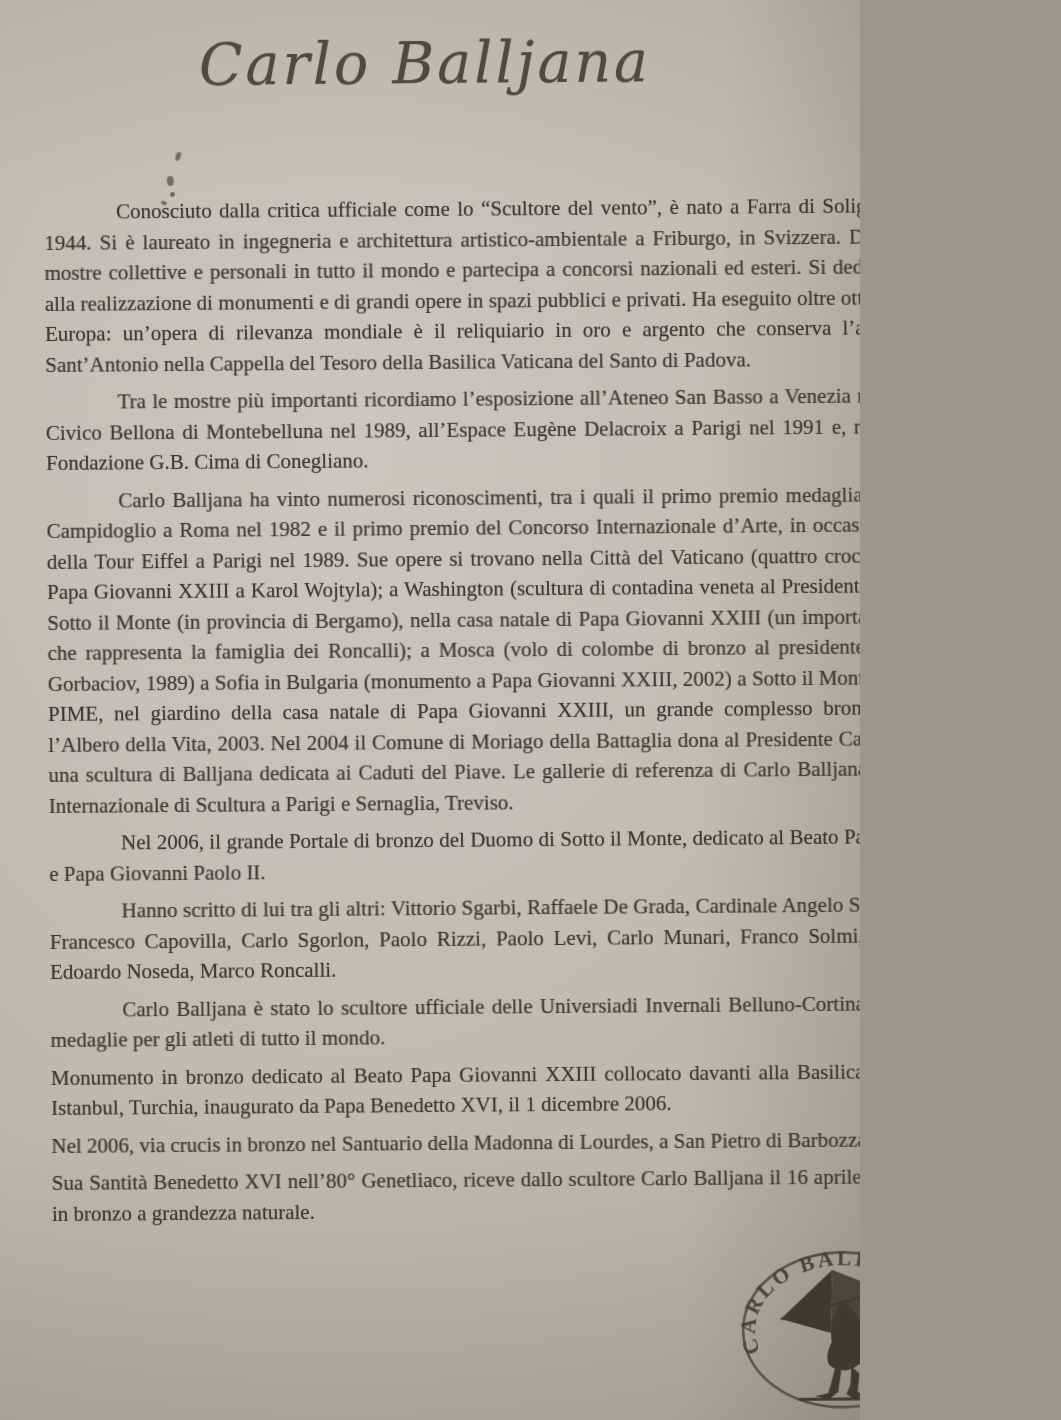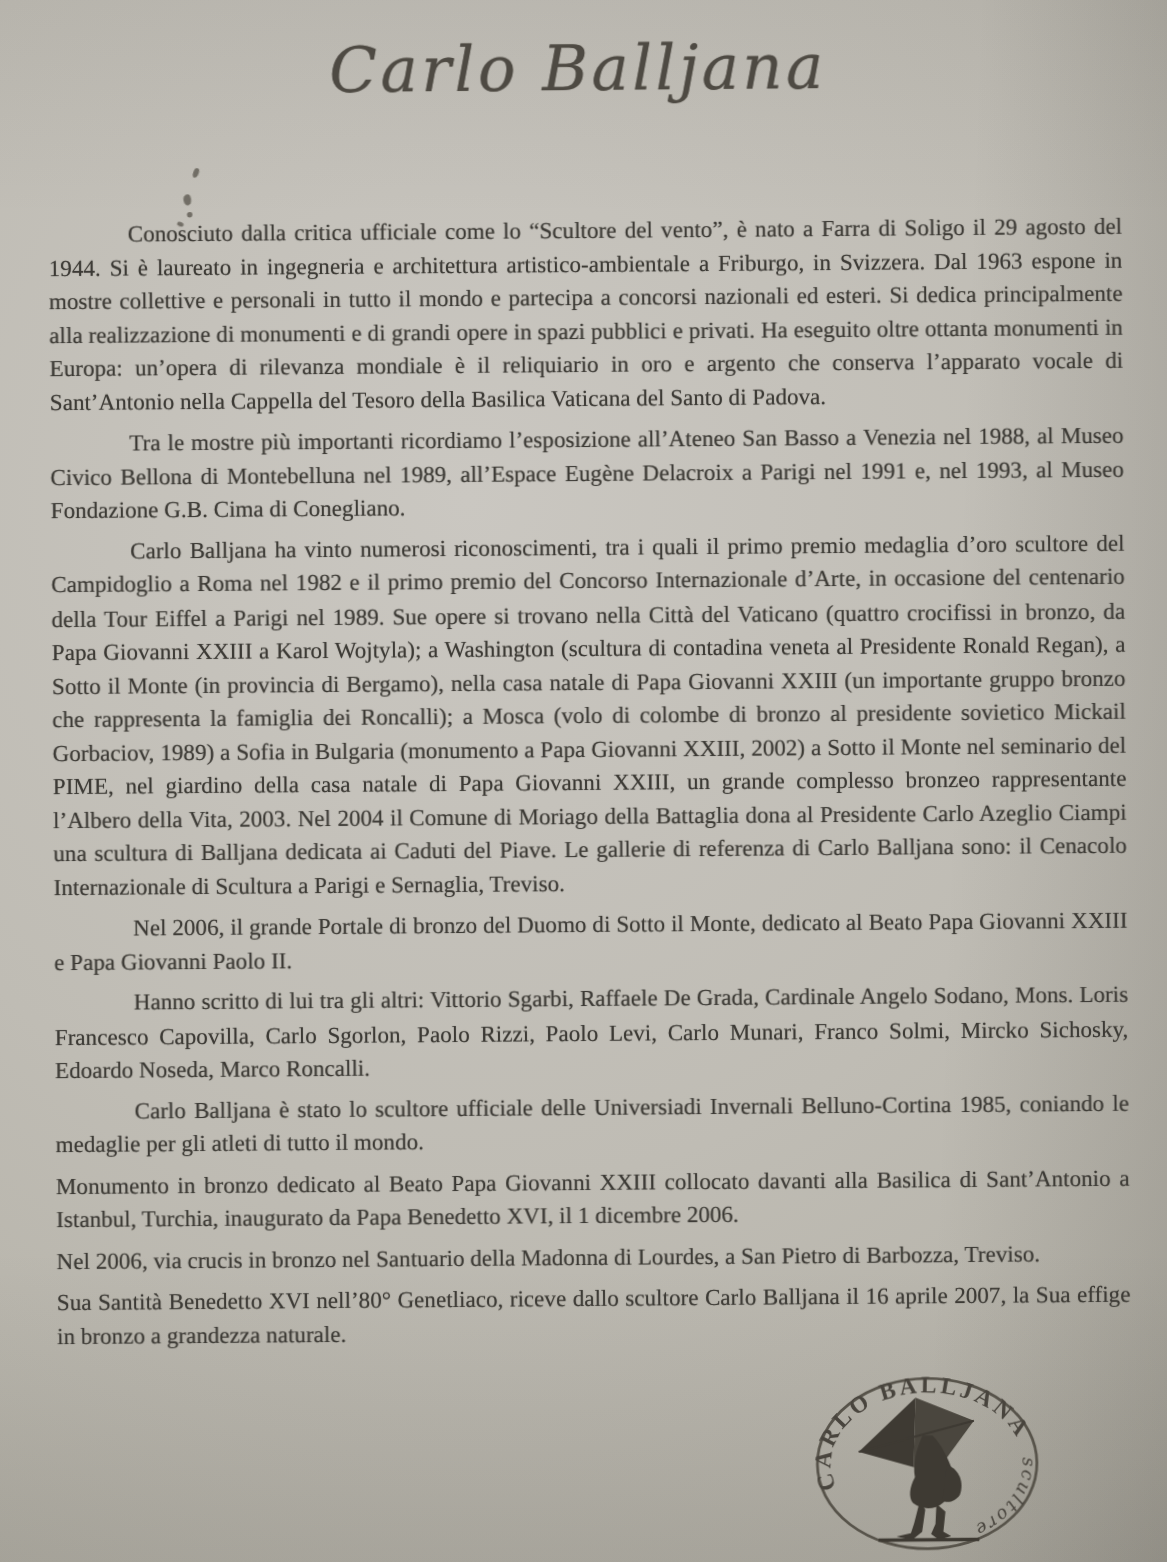--- a/index.html
+++ b/index.html
@@ -1,18 +1,18 @@
 <!DOCTYPE html>
 <html><head>
 <meta charset="utf-8">
 <style>
   html,body{margin:0;padding:0;background:#9a978e;}
   .photo{
     position:relative;
-    width:1061px;height:1420px;
+    width:860px;height:1420px;
     overflow:hidden;
     background:
       linear-gradient(92deg, rgba(0,0,0,0) 80%, rgba(35,33,28,0.13) 100%),
       linear-gradient(to bottom, rgba(30,28,24,0.05) 0%, rgba(0,0,0,0) 14%, rgba(0,0,0,0) 80%, rgba(30,28,24,0.10) 100%),
       radial-gradient(135% 105% at 40% 32%, #cac7c1 0%, #bfbcb4 42%, #b4b1a7 72%, #a5a197 100%);
     font-family:"Liberation Serif", serif;
   }
   .tilt{
     position:absolute;inset:0;
     transform:rotate(-0.45deg);

